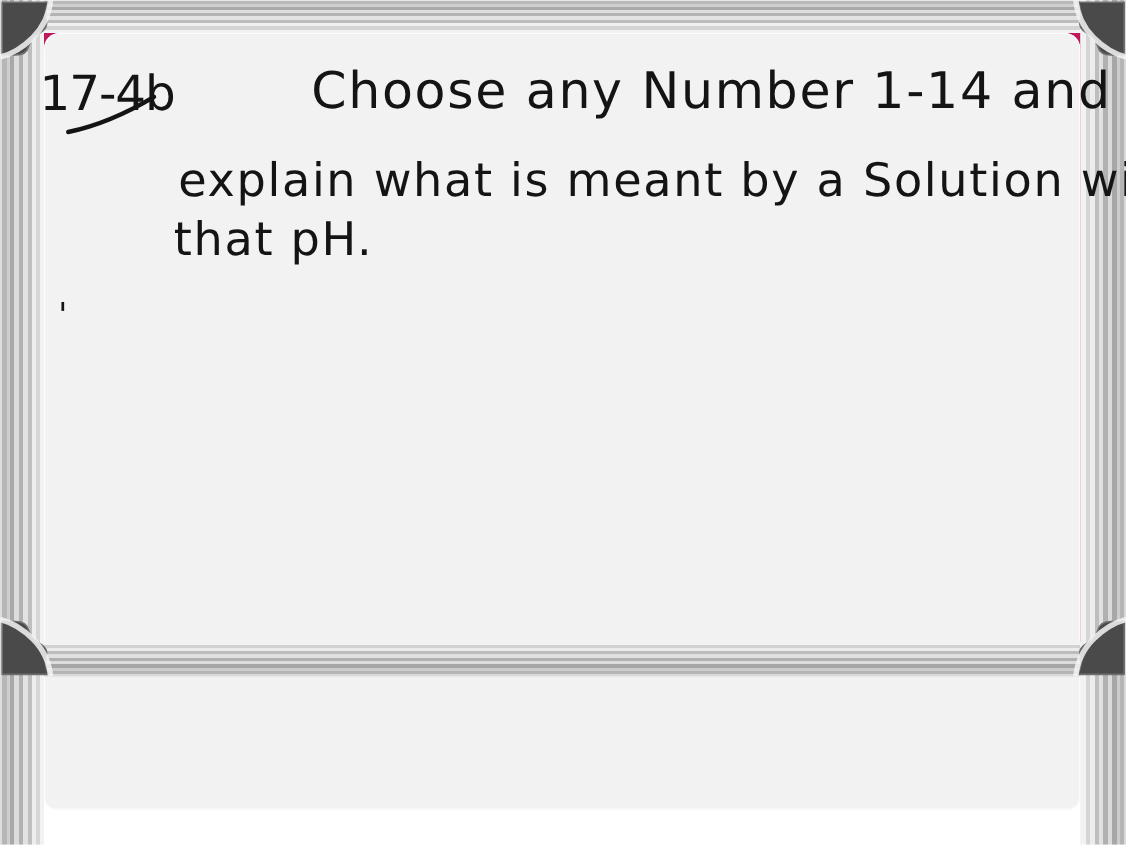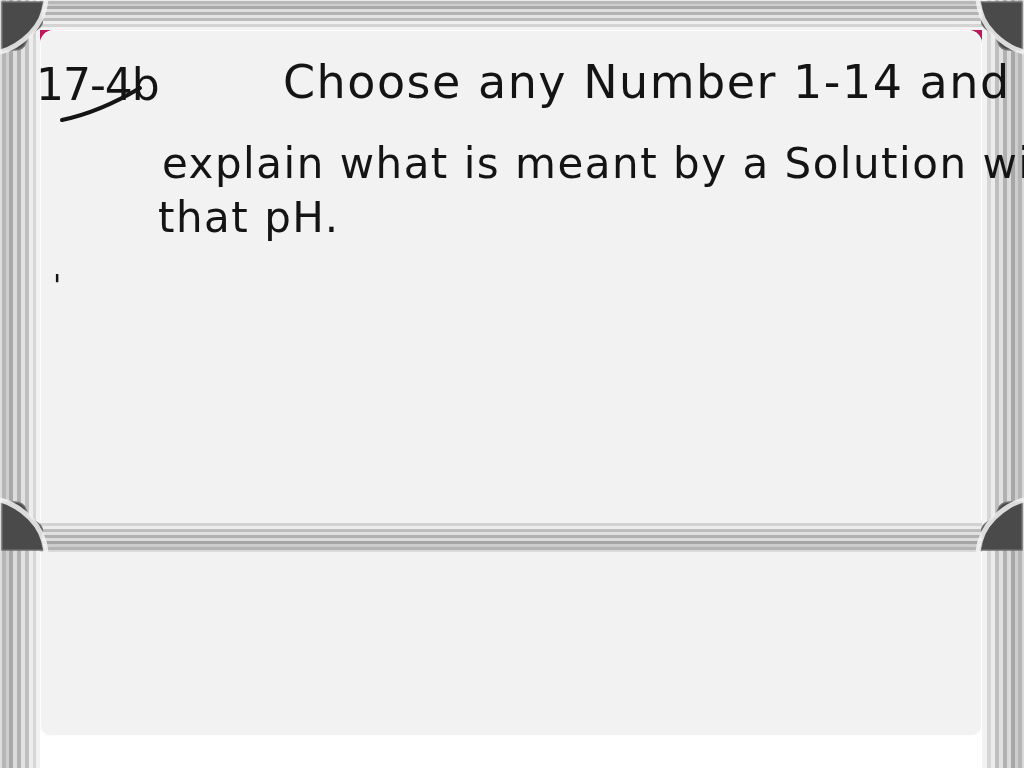--- a/index.html
+++ b/index.html
@@ -10,21 +10,21 @@
   body {
     width: 1024px;
     height: 768px;
     overflow: hidden;
     font-family: "Liberation Sans", sans-serif;
   }
 
   #whiteboard {
     position: relative;
     width: 1024px;
-    height: 552px;
+    height: 615px;
     background: #be185d;
   }
 
   
   .frame-band {
     position: absolute;
     pointer-events: none;
   }
 
   .frame-top {

